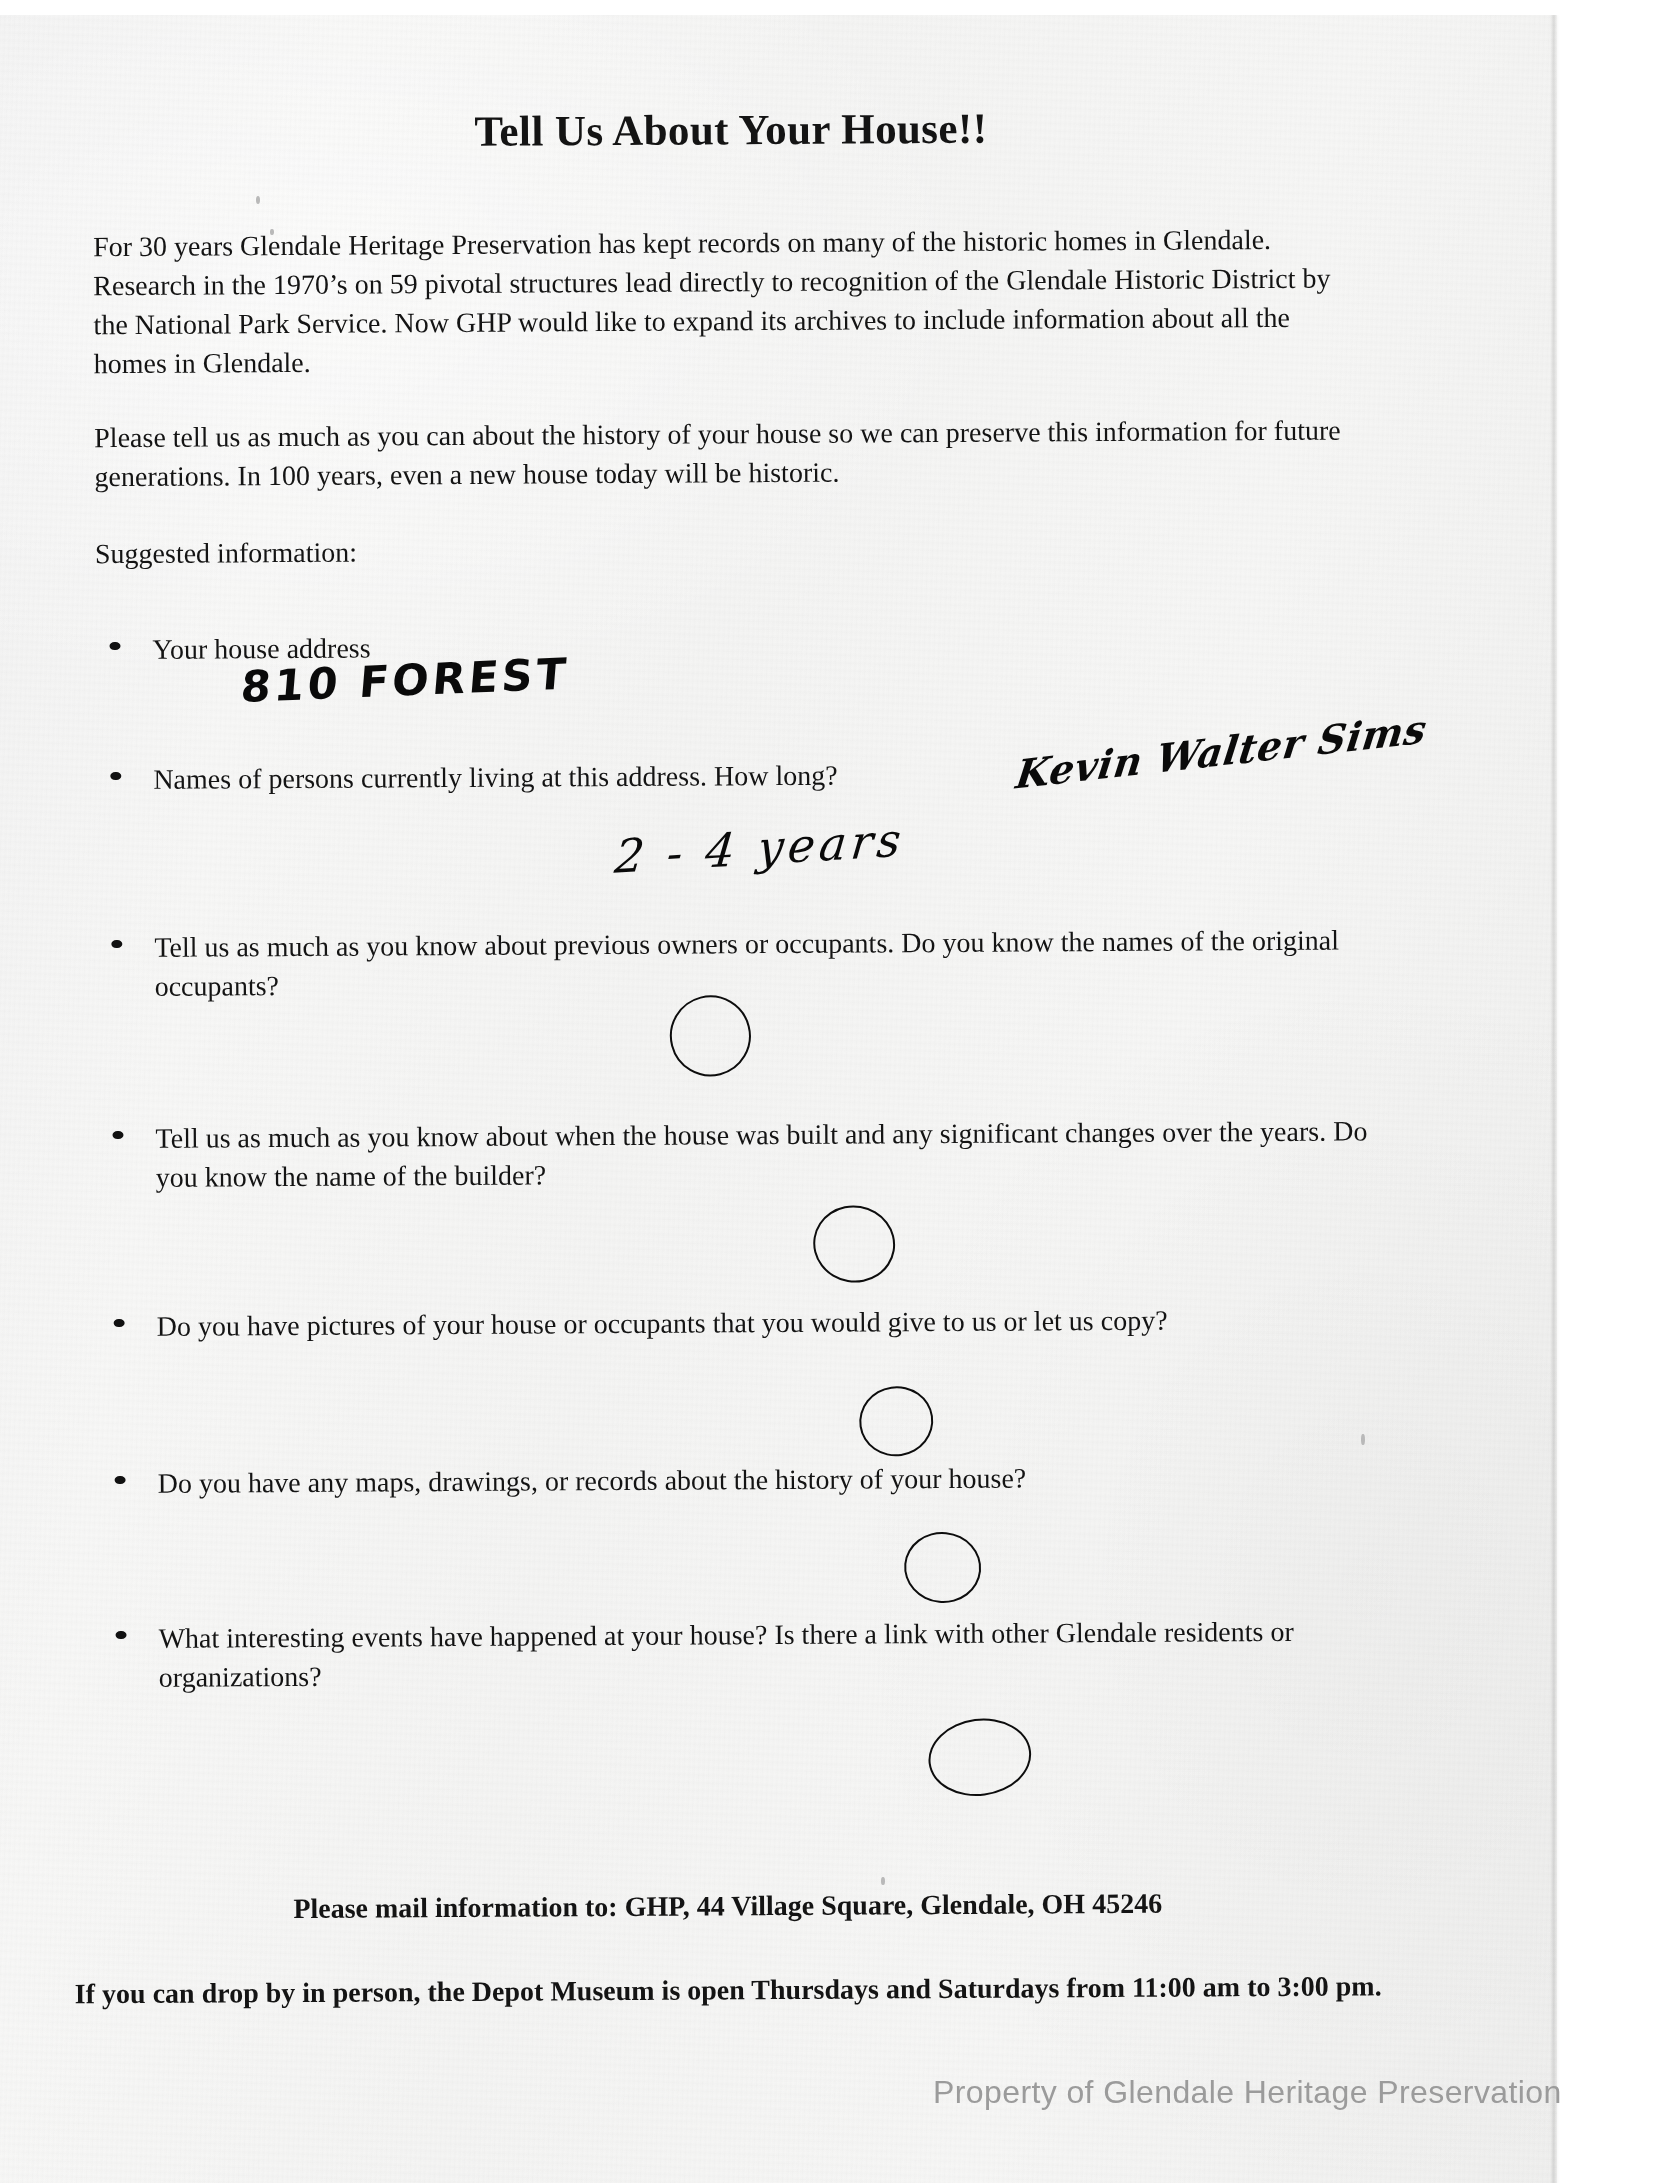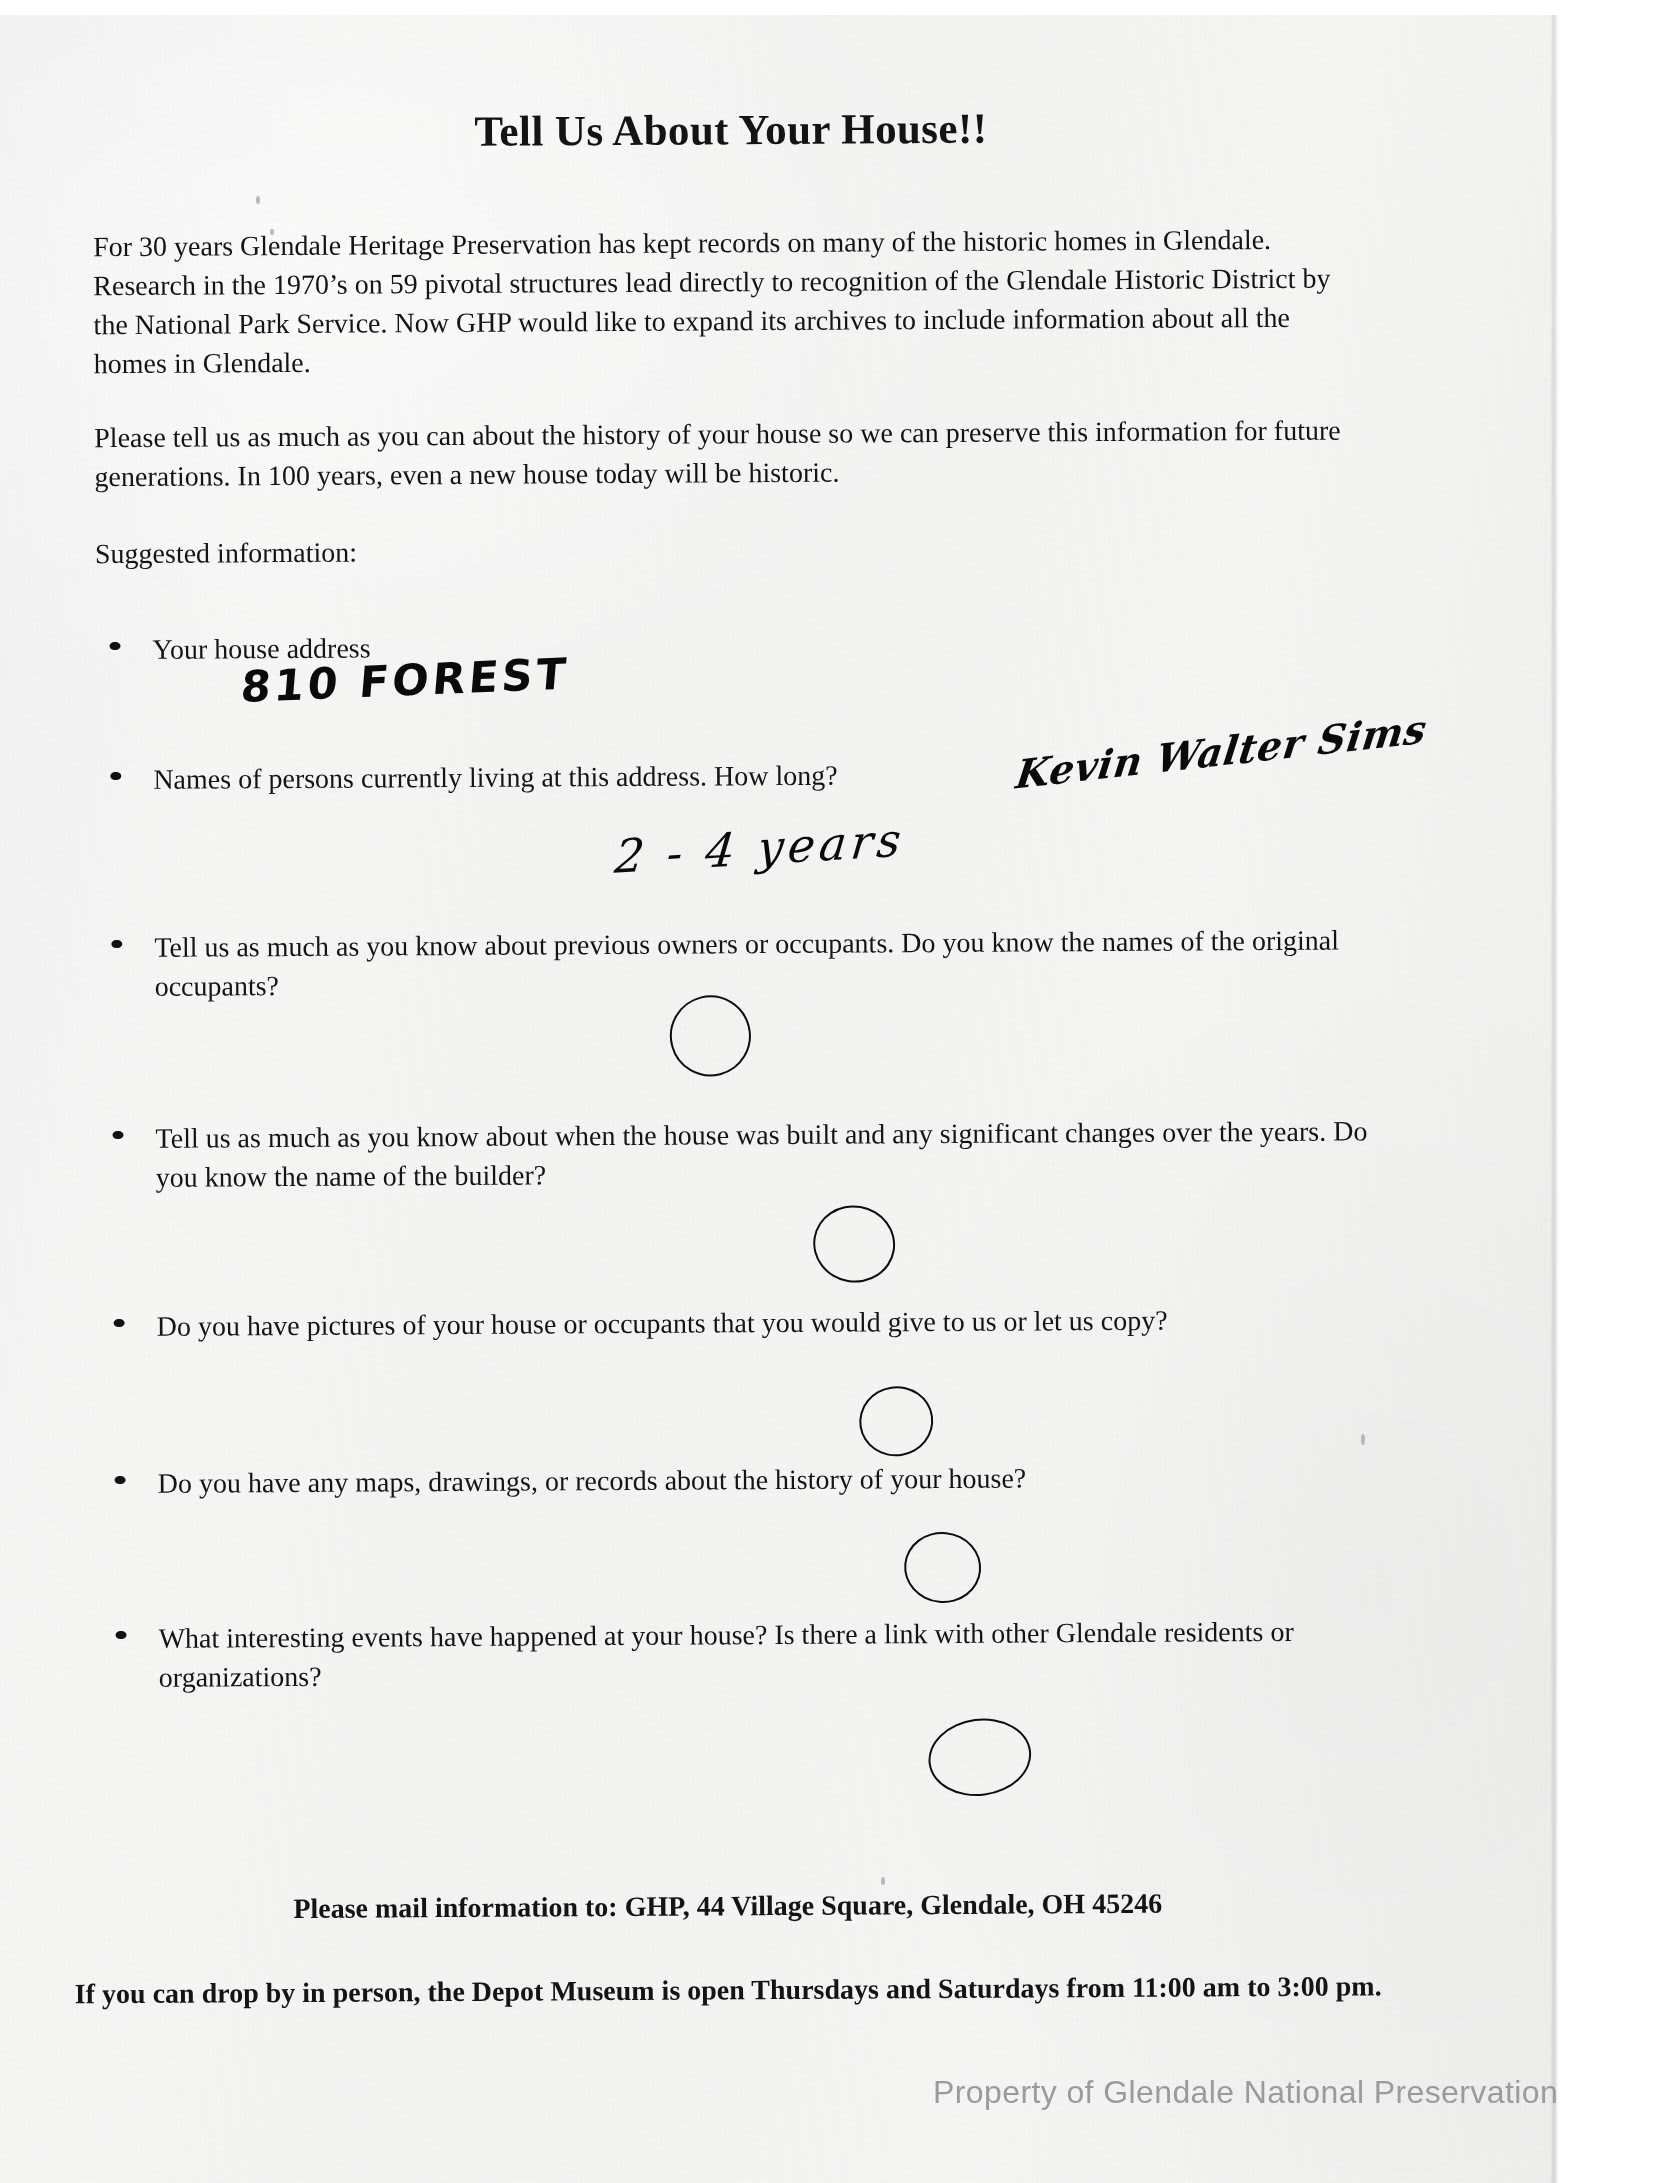--- a/index.html
+++ b/index.html
@@ -245,16 +245,16 @@
 
     <div class="oval" style="left:900px; top:1518px; width:73px; height:67px; transform:rotate(6deg);"></div>
 
     <div class="oval" style="left:923px; top:1705px; width:99px; height:73px; transform:rotate(-7deg);"></div>
 
     <div class="footline" id="foot1">Please mail information to:  GHP, 44 Village Square, Glendale, OH 45246</div>
     <div class="footline" id="foot2">If you can drop by in person, the Depot Museum is open Thursdays and Saturdays from 11:00 am to 3:00 pm.</div>
 
   </div>
 
-  <div class="watermark">Property of Glendale National Preservation</div>
+  <div class="watermark">Property of Glendale Heritage Preservation</div>
 
 </div>
 
 
 </body></html>

